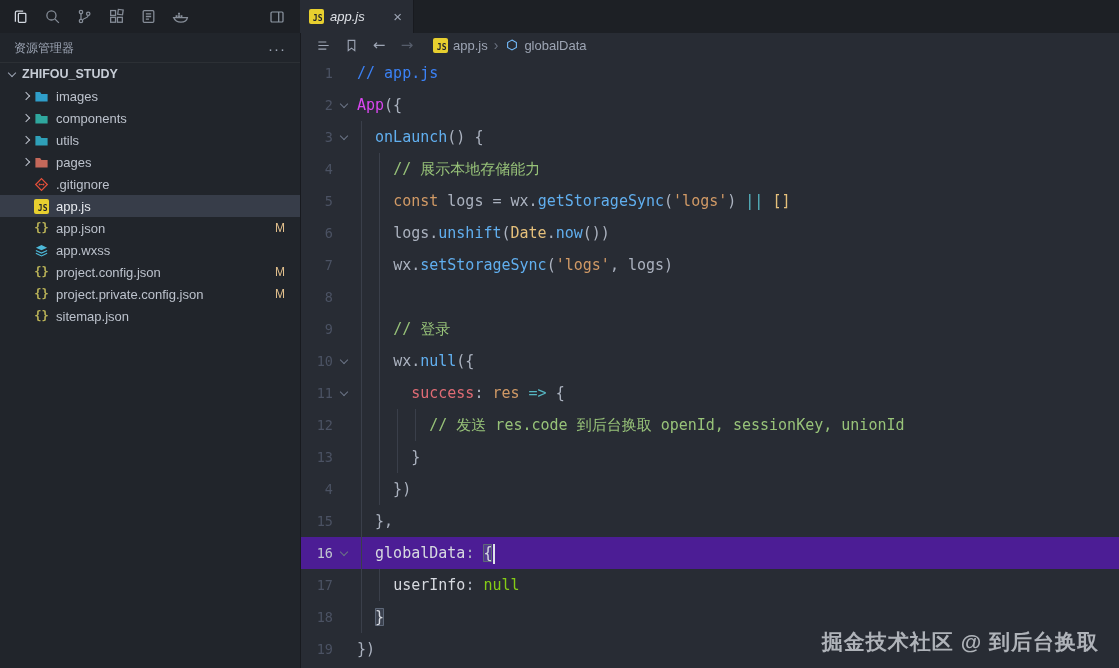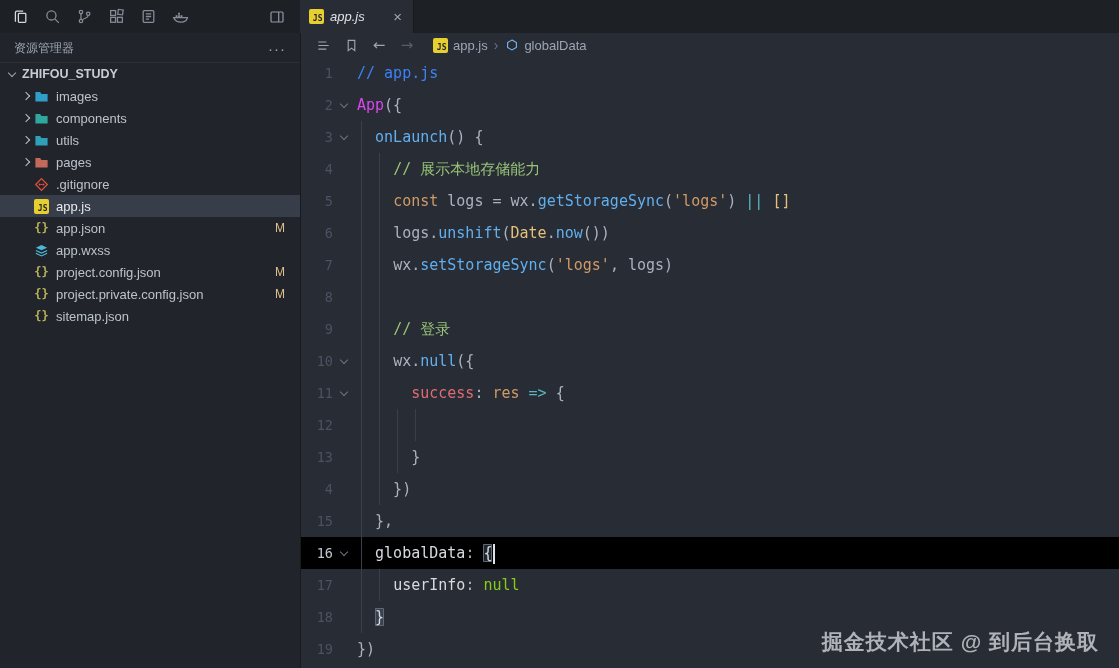--- a/index.html
+++ b/index.html
@@ -61,21 +61,21 @@
   .tbicons .arrow { font-size:15px; font-family:"DejaVu Sans",sans-serif; }
   .breadcrumb { display:flex; align-items:center; gap:5px; }
   .bc-icon { display:inline-flex; width:15px; height:15px; align-items:center; justify-content:center; }
   .bc-icon svg { width:14px; height:14px; }
   .bc-sep { color:#6b7280; font-size:14px; padding:0 1px; }
   .bc-item { cursor:pointer; }
 
   
   .code { flex:1; position:relative; font-family:"DejaVu Sans Mono",monospace; font-size:15px; line-height:32px; overflow:hidden; }
   .line { display:flex; height:32px; align-items:center; position:relative; }
-  .line.active { background:#000000;align-items:flex-end; }
+  .line.active { background:#4c1d95;align-items:flex-end; }
   .gutter { width:56px; flex:0 0 56px; display:flex; align-items:center; height:32px; }
   .lnum { width:32px; text-align:right; color:#4b5263; font-size:13.5px; }
   .line.active .lnum { color:#c0c6d0; }
   .fold { width:22px; display:flex; align-items:center; justify-content:center; color:#6b7486; }
   .fold .chev { width:12px; height:12px; }
   .ltext { white-space:pre; }
   .bmbox { background:rgba(99,112,134,0.32); box-shadow:inset 0 0 0 1px #5e6878; border-radius:1px; }
   .cursor { display:inline-block; width:2px; height:20px; background:#dfe3ea; vertical-align:middle; margin-left:1px; }
   .guide { position:absolute; width:1px; background:#3a3f4a; pointer-events:none; }
 
@@ -383,21 +383,21 @@
                 <span class="chev down"></span>
               </span>
             </div>
             <div class="ltext"><span style="color: rgb(171, 178, 191);">      </span><span style="color: rgb(224, 108, 117);">success</span><span style="color: rgb(171, 178, 191);">: </span><span style="color: rgb(209, 154, 102);">res</span><span style="color: rgb(171, 178, 191);"> </span><span style="color: rgb(86, 182, 194);">=&gt;</span><span style="color: rgb(171, 178, 191);"> {</span></div>
           </div>
           <div class="line">
             <div class="gutter">
               <span class="lnum">12</span>
               <span class="fold"></span>
             </div>
-            <div class="ltext"><span style="color: rgb(171, 178, 191);">        </span></div>
+            <div class="ltext"><span style="color: rgb(171, 178, 191);">        </span><span style="color: rgb(152, 195, 121);">// 发送 res.code 到后台换取 openId, sessionKey, unionId</span></div>
           </div>
           <div class="line">
             <div class="gutter">
               <span class="lnum">13</span>
               <span class="fold"></span>
             </div>
             <div class="ltext"><span style="color: rgb(171, 178, 191);">      }</span></div>
           </div>
           <div class="line">
             <div class="gutter">

